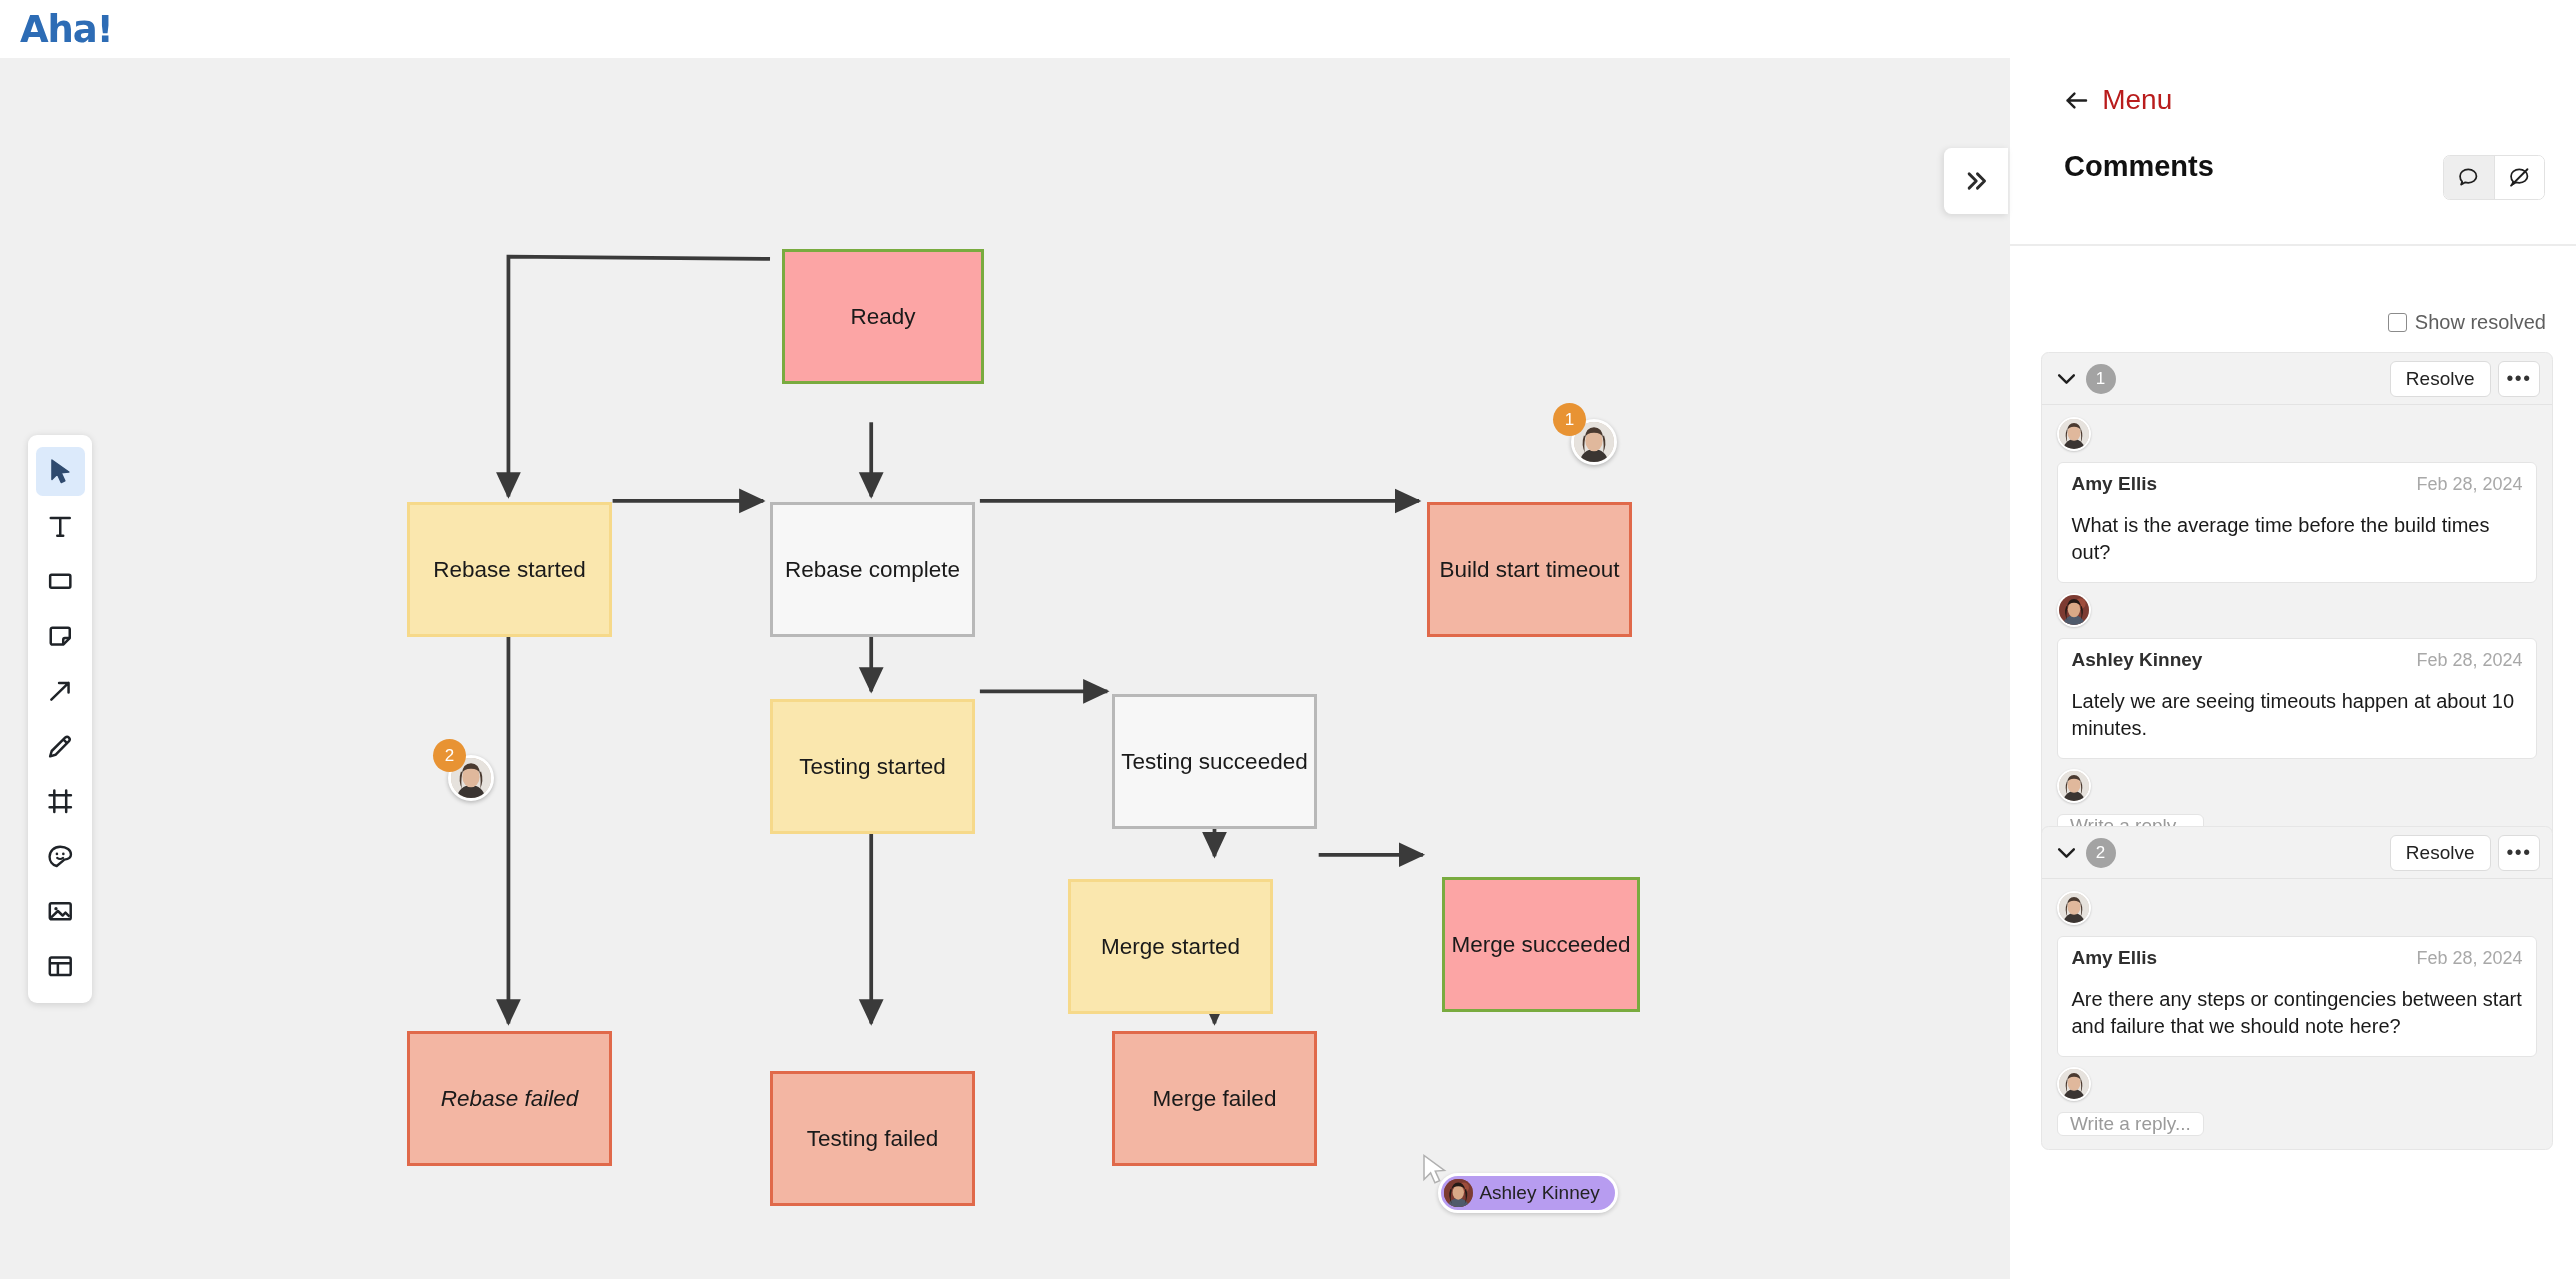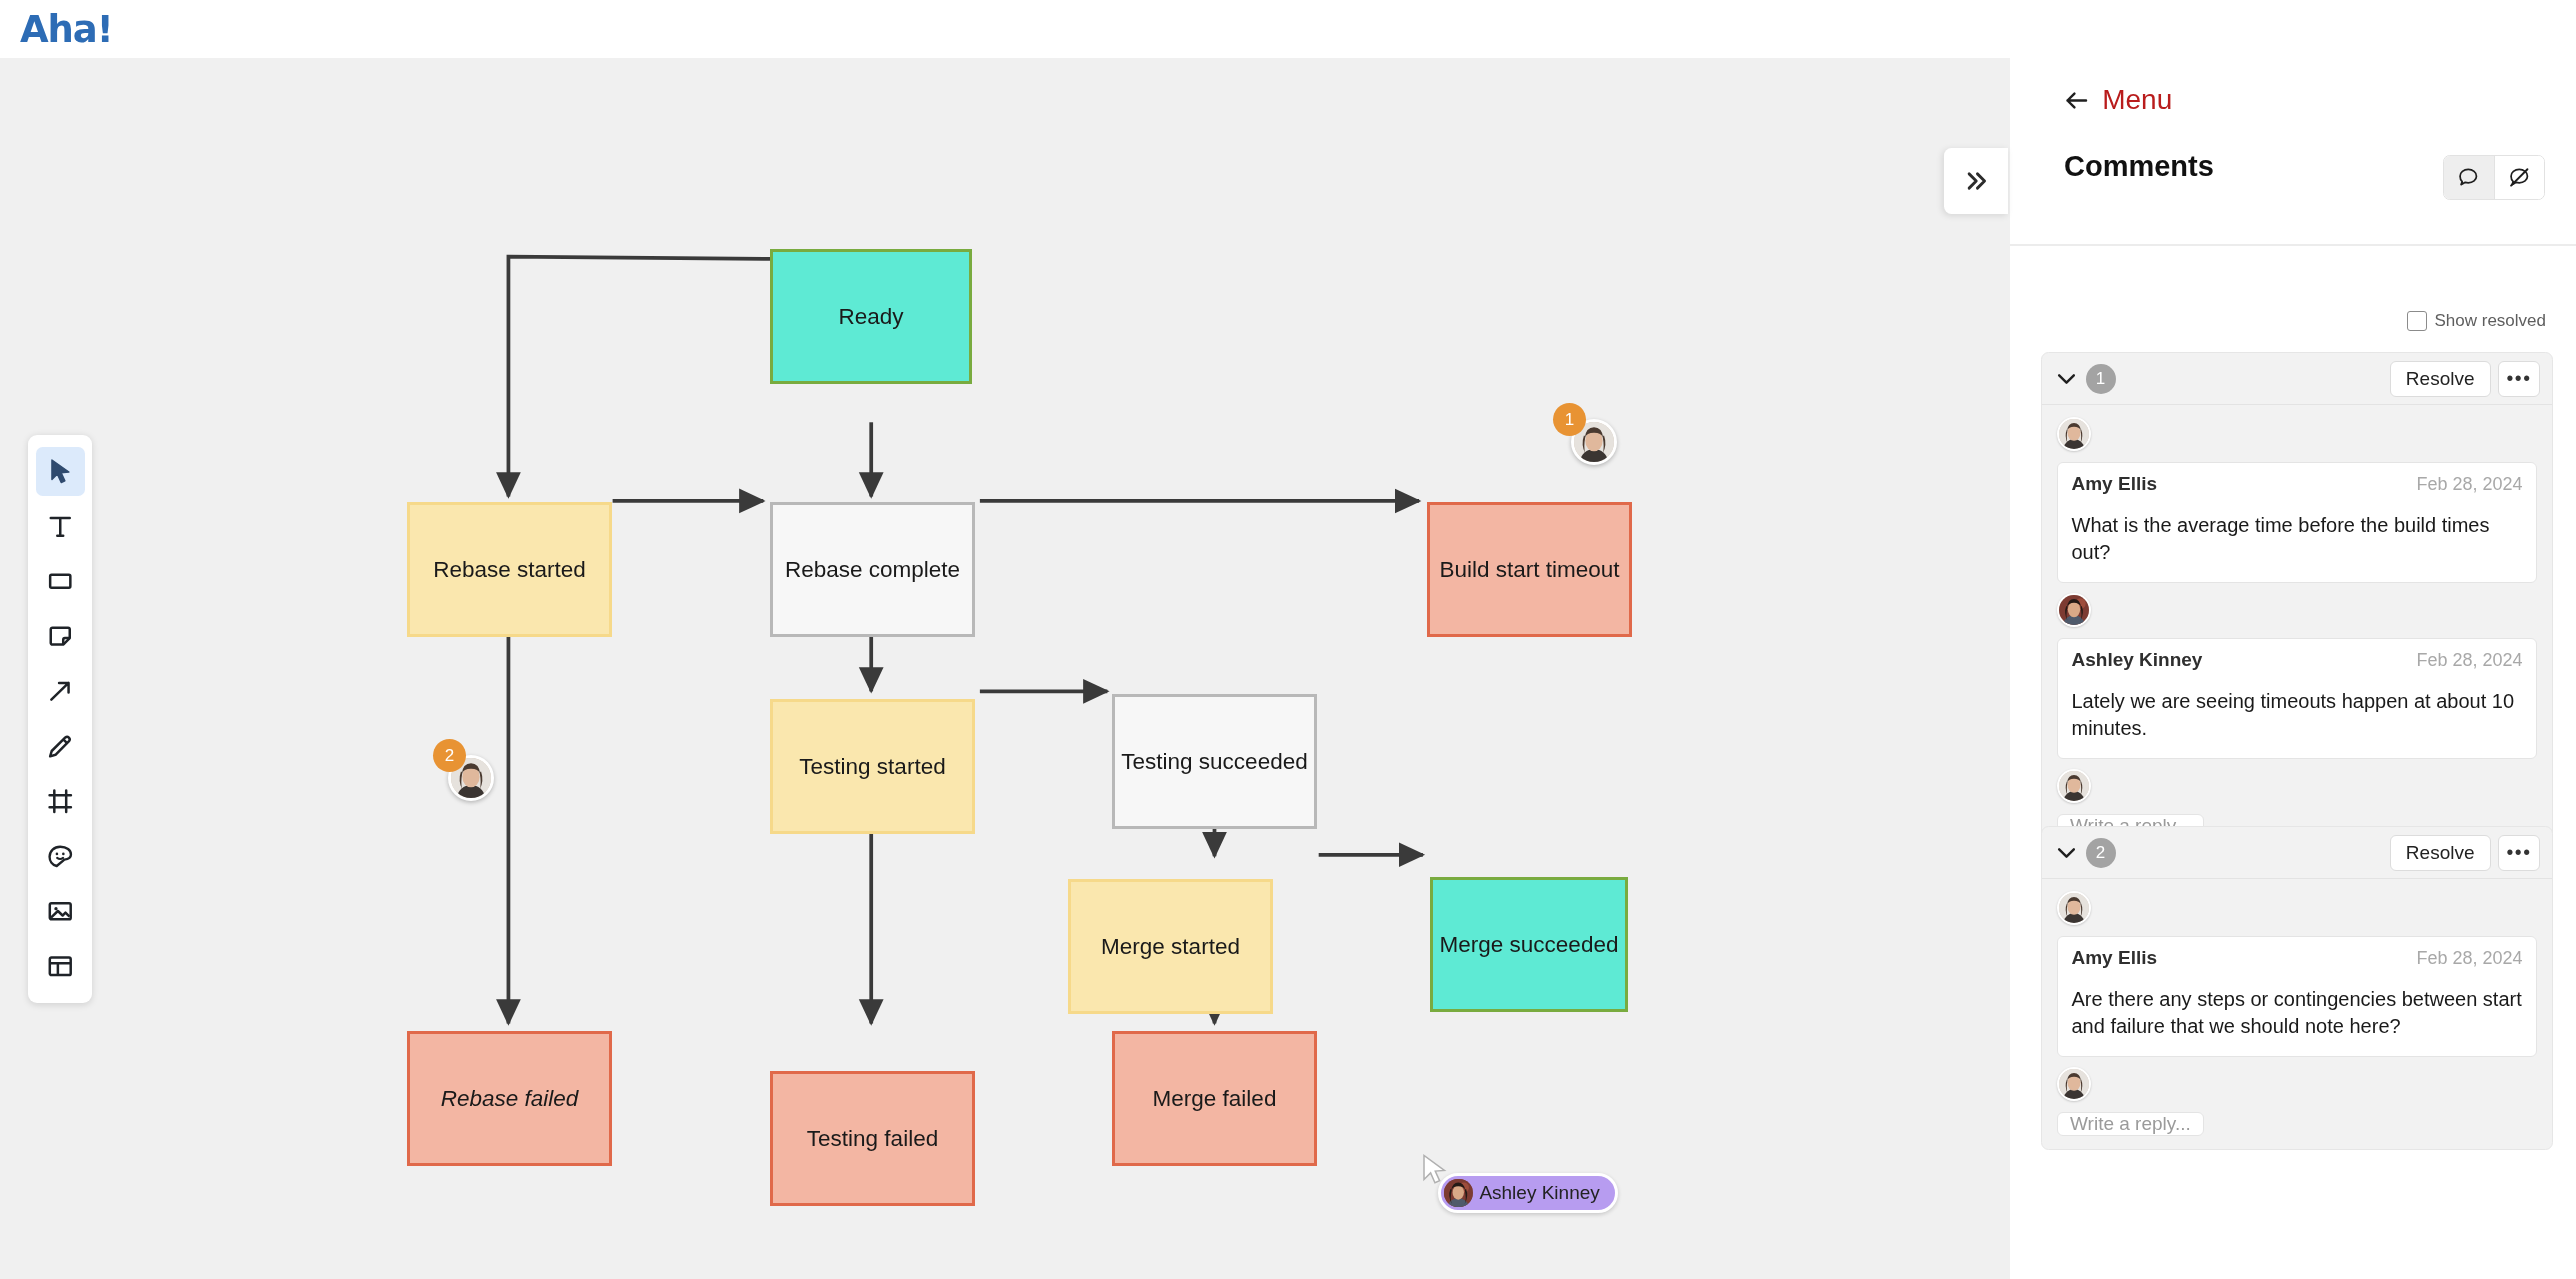--- a/index.html
+++ b/index.html
@@ -35,21 +35,21 @@
   }
   .canvas-svg { position: absolute; left: 0; top: 0; width: 2010px; height: 1221px; }
 
   .node {
     position: absolute;
     display: flex; align-items: center; justify-content: center;
     font-size: 22.5px; color: #1a1a1a; text-align: center;
     border-style: solid; border-width: 3px;
     line-height: 1.2;
   }
-  .node.green  { background: #5eead4; border-color: #79ab3f; }
+  .node.green  { background: #fca5a5; border-color: #79ab3f; margin-left: 12px; }
   .node.yellow { background: #fae7ae; border-color: #f6d98a; }
   .node.white  { background: #f7f7f7; border-color: #b8b8b8; }
   .node.red    { background: #f3b6a3; border-color: #e0694a; }
 
   
   .pin {
     position: absolute; width: 46px; height: 46px; border-radius: 50%;
     border: 3.7px solid #ffffff; background: #d8cbbd;
     box-shadow: 0 1.5px 4.5px rgba(0,0,0,.25);
     overflow: hidden; cursor: pointer;
@@ -131,21 +131,21 @@
 
   .panel-divider {
     position: absolute; left: 0; top: 244px; width: 566px; height: 1.5px; background: #ececec;
   }
 
   .show-resolved {
     position: absolute; right: 30px; top: 311px;
     display: flex; align-items: center; gap: 7.5px; cursor: pointer;
   }
   .cbox { width: 19.5px; height: 19.5px; border: 1.5px solid #8b8b8b; border-radius: 3px; background:#fff; }
-  .show-resolved .lbl { font-size: 17px; color: #5e5e5e; }
+  .show-resolved .lbl { font-size: 20px; color: #5e5e5e; }
 
   .thread {
     position: absolute; left: 31px; width: 512px;
     background: #f2f2f2; border: 1.5px solid #e6e6e6; border-radius: 7.5px;
     overflow: hidden;
   }
   .thread-head {
     height: 52px; display: flex; align-items: center; padding: 0 12px;
     border-bottom: 1.5px solid #e3e3e3;
   }

